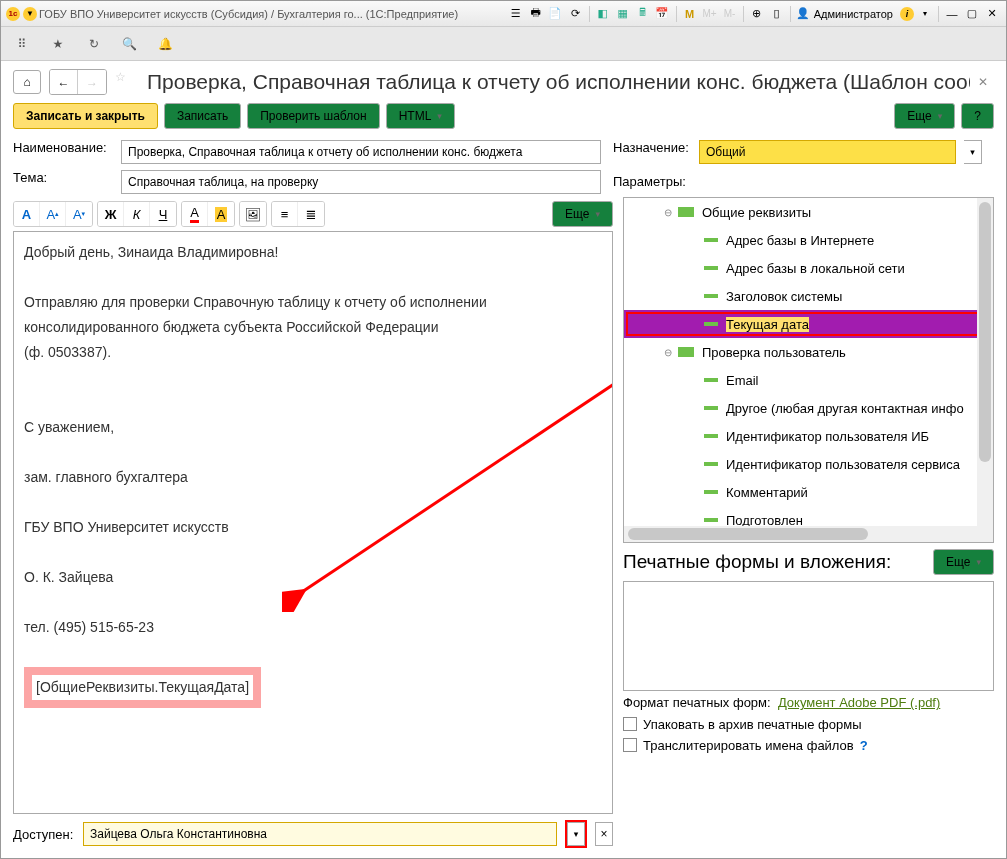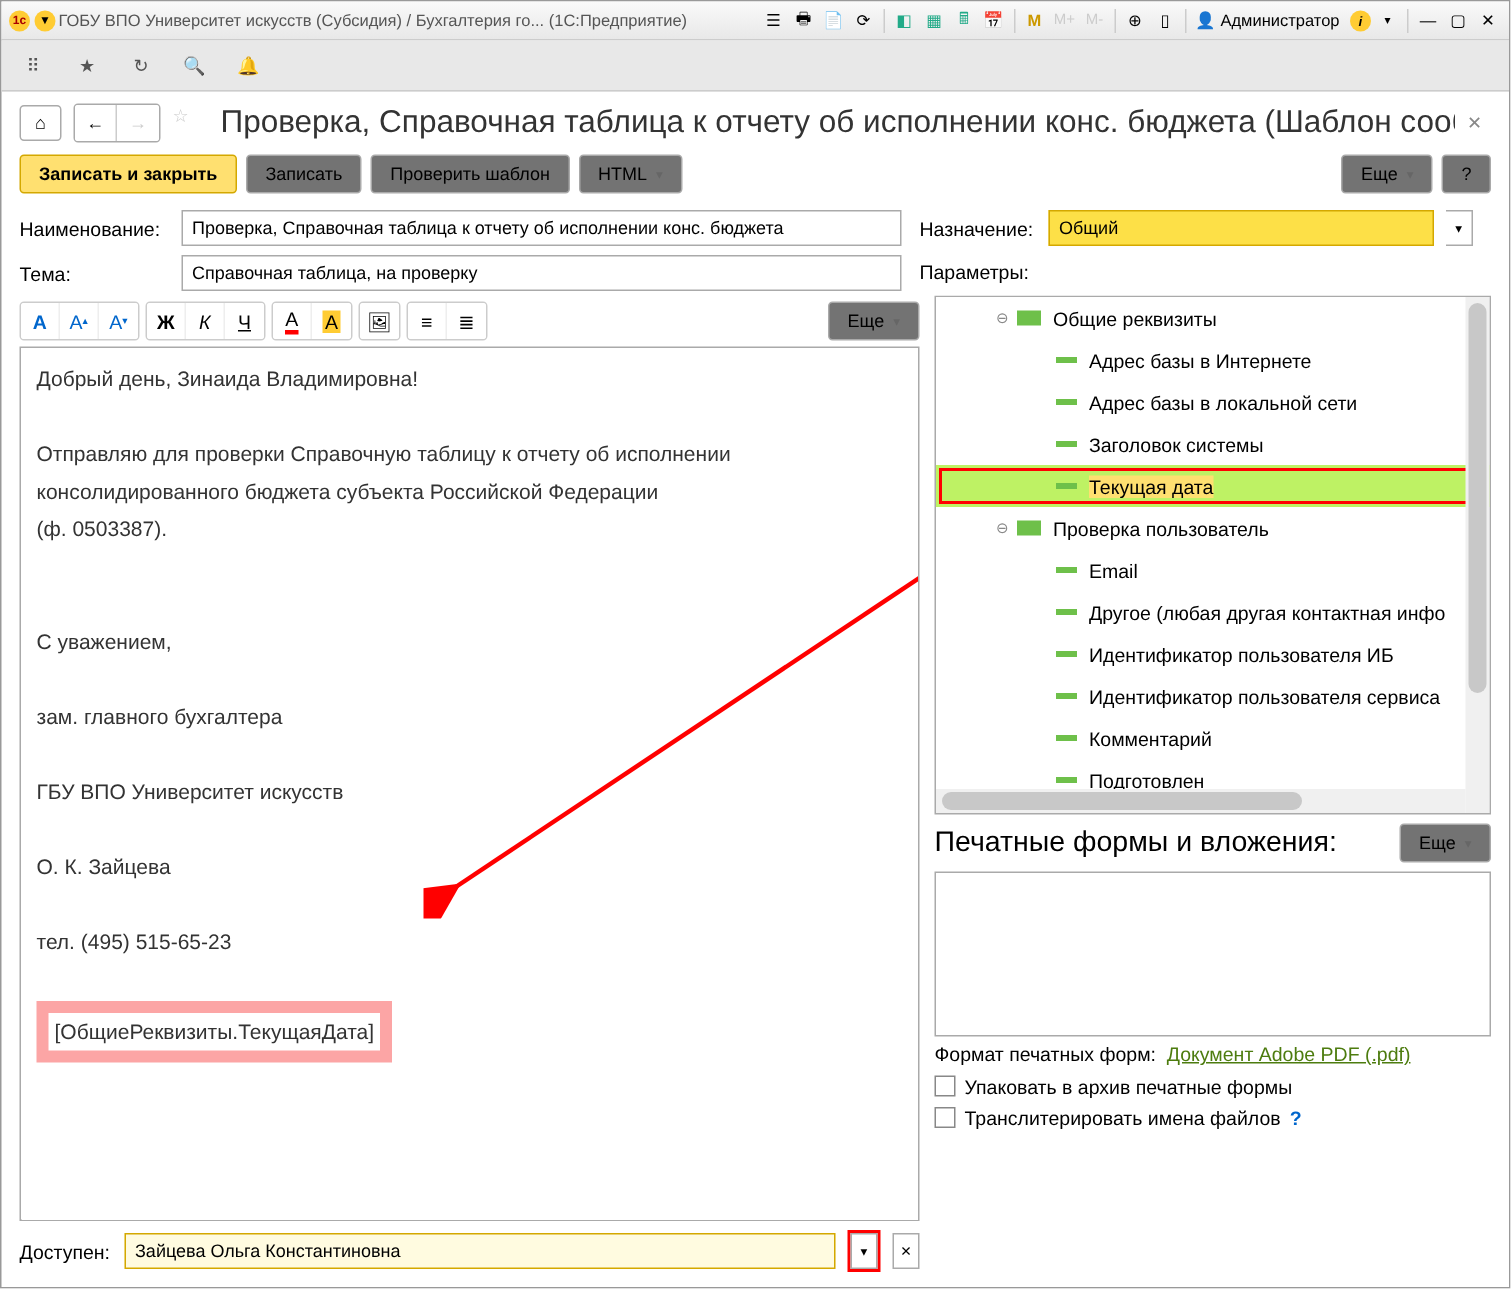--- a/index.html
+++ b/index.html
@@ -13,25 +13,25 @@
 .menu-icon { width: 18px; height: 18px; display: flex; align-items: center; justify-content: center; color: #555; }
 .header-row { display: flex; align-items: center; padding: 8px 12px 0 12px; gap: 8px; }
 .home-btn, .nav-btn { width: 28px; height: 24px; border: 1px solid #aaa; background: #fff; border-radius: 3px; display: flex; align-items: center; justify-content: center; cursor: pointer; }
 .nav-group { display: flex; border: 1px solid #aaa; border-radius: 3px; overflow: hidden; }
 .nav-group .nav-btn { border: none; border-right: 1px solid #ccc; border-radius: 0; }
 .nav-group .nav-btn:last-child { border-right: none; }
 .star-big { width: 24px; height: 24px; color: #ccc; }
 .page-title { font-size: 21px; color: #333; flex: 1; white-space: nowrap; overflow: hidden; }
 .close-x { width: 16px; color: #888; cursor: pointer; }
 .toolbar-row { display: flex; align-items: center; padding: 8px 12px; gap: 6px; }
-.btn { height: 26px; padding: 0 12px; border: 1px solid #aaa; background: #737373; border-radius: 3px; font-size: 12px; cursor: pointer; display: flex; align-items: center; }
+.btn { height: 26px; padding: 0 12px; border: 1px solid #aaa; background: #15803d; border-radius: 3px; font-size: 12px; cursor: pointer; display: flex; align-items: center; }
 .btn-yellow { background: #ffe070; border-color: #d4a800; font-weight: bold; }
 .btn-drop::after { content: "▾"; margin-left: 6px; font-size: 9px; color: #666; }
 .spacer { flex: 1; }
-.form-row { display: flex; align-items: center; padding: 3px 12px; gap: 8px; }
+.form-row { display: flex; padding: 3px 12px; gap: 8px; }
 .form-label { width: 100px; font-size: 13px; }
 .form-input { flex: 1; height: 24px; border: 1px solid #aaa; padding: 0 6px; font-size: 12px; }
 .main-cols { flex: 1; display: flex; padding: 0 12px 10px 12px; gap: 10px; overflow: hidden; }
 .col-left { width: 600px; display: flex; flex-direction: column; }
 .col-right { flex: 1; display: flex; flex-direction: column; }
 .editor-toolbar { display: flex; align-items: center; gap: 4px; padding: 4px 0; }
 .et-group { display: flex; border: 1px solid #ccc; border-radius: 3px; overflow: hidden; }
 .et-btn { width: 26px; height: 24px; display: flex; align-items: center; justify-content: center; border-right: 1px solid #eee; cursor: pointer; background: #fff; font-size: 13px; }
 .et-btn:last-child { border-right: none; }
 .editor-body { flex: 1; border: 1px solid #aaa; padding: 10px; background: #fff; font-size: 14px; line-height: 1.5; color: #333; overflow: auto; position: relative; }
@@ -47,21 +47,21 @@
 .params-label { font-size: 13px; padding: 4px 0; }
 .tree-box { border: 1px solid #aaa; background: #fff; height: 346px; overflow: auto; position: relative; }
 .tree-item { display: flex; align-items: center; height: 28px; padding-left: 12px; font-size: 13px; cursor: pointer; }
 .tree-item.lvl1 { padding-left: 40px; }
 .tree-item.lvl2 { padding-left: 80px; }
 .tree-toggle { width: 14px; color: #888; font-size: 10px; }
 .tree-icon { width: 18px; height: 10px; margin-right: 8px; display: inline-block; }
 .tree-icon.folder { background: #6ec04a; width: 16px; height: 10px; }
 .tree-icon.item { background: #6ec04a; width: 14px; height: 4px; }
 .tree-label.highlighted { background: #ffe070; }
-.tree-item.red-box { outline: 2px solid red; outline-offset: -4px; background: #bef264; }
+.tree-item.red-box { outline: 2px solid red; outline-offset: -4px; background: #a21caf; }
 .scrollbar-v { position: absolute; right: 0; top: 0; width: 16px; height: 100%; background: #f0f0f0; }
 .scrollbar-v .thumb { position: absolute; left: 2px; width: 12px; background: #c8c8c8; border-radius: 6px; top: 4px; height: 260px; }
 .scrollbar-h { position: absolute; left: 0; bottom: 0; right: 16px; height: 16px; background: #f0f0f0; }
 .scrollbar-h .thumb { position: absolute; top: 2px; height: 12px; background: #c8c8c8; border-radius: 6px; left: 4px; width: 240px; }
 .printforms-row { display: flex; align-items: center; padding: 6px 0; gap: 8px; }
 .attach-box { border: 1px solid #aaa; background: #fff; height: 110px; }
 .format-row { padding: 4px 0; font-size: 13px; }
 .link { color: #4d7c0f; text-decoration: underline; cursor: pointer; }
 .chk-row { display: flex; align-items: flex-start; gap: 6px; padding: 3px 0; font-size: 13px; }
 .chk { width: 14px; height: 14px; border: 1px solid #888; }

